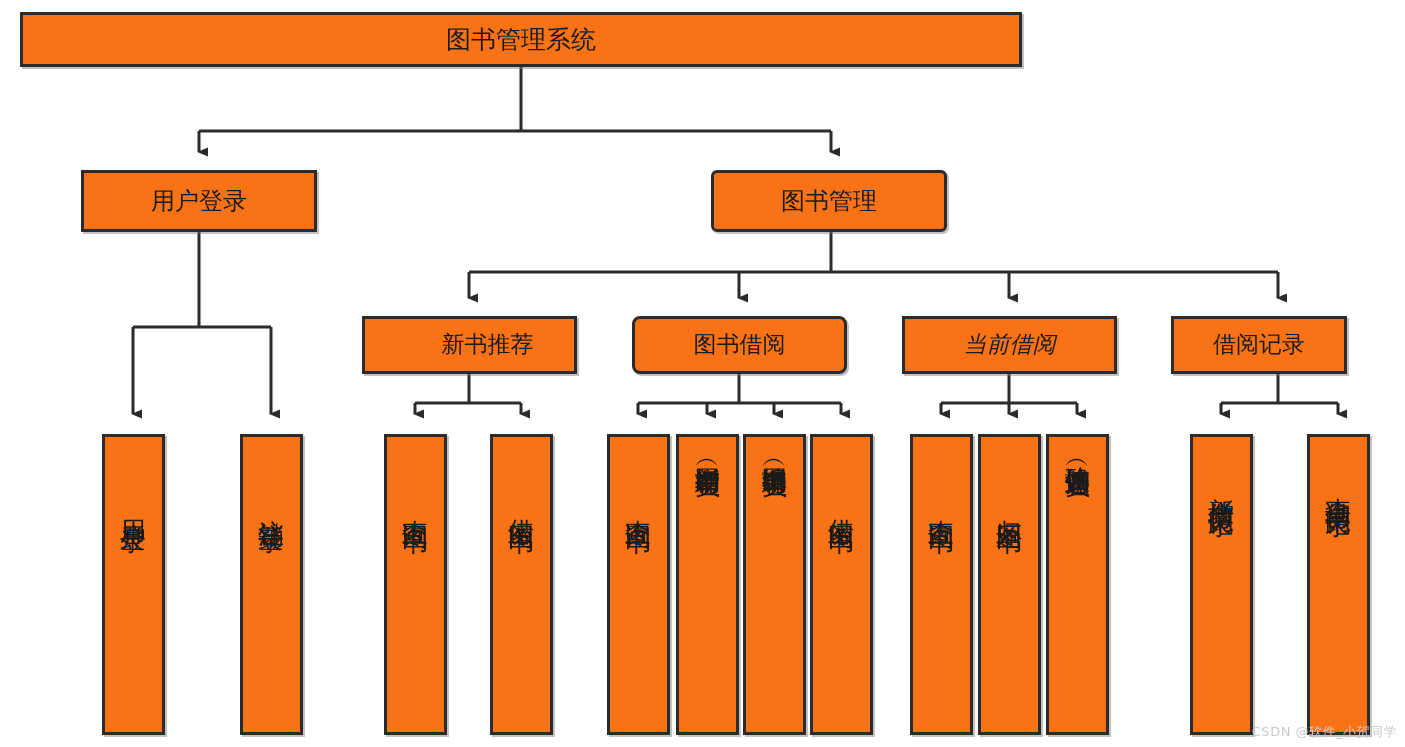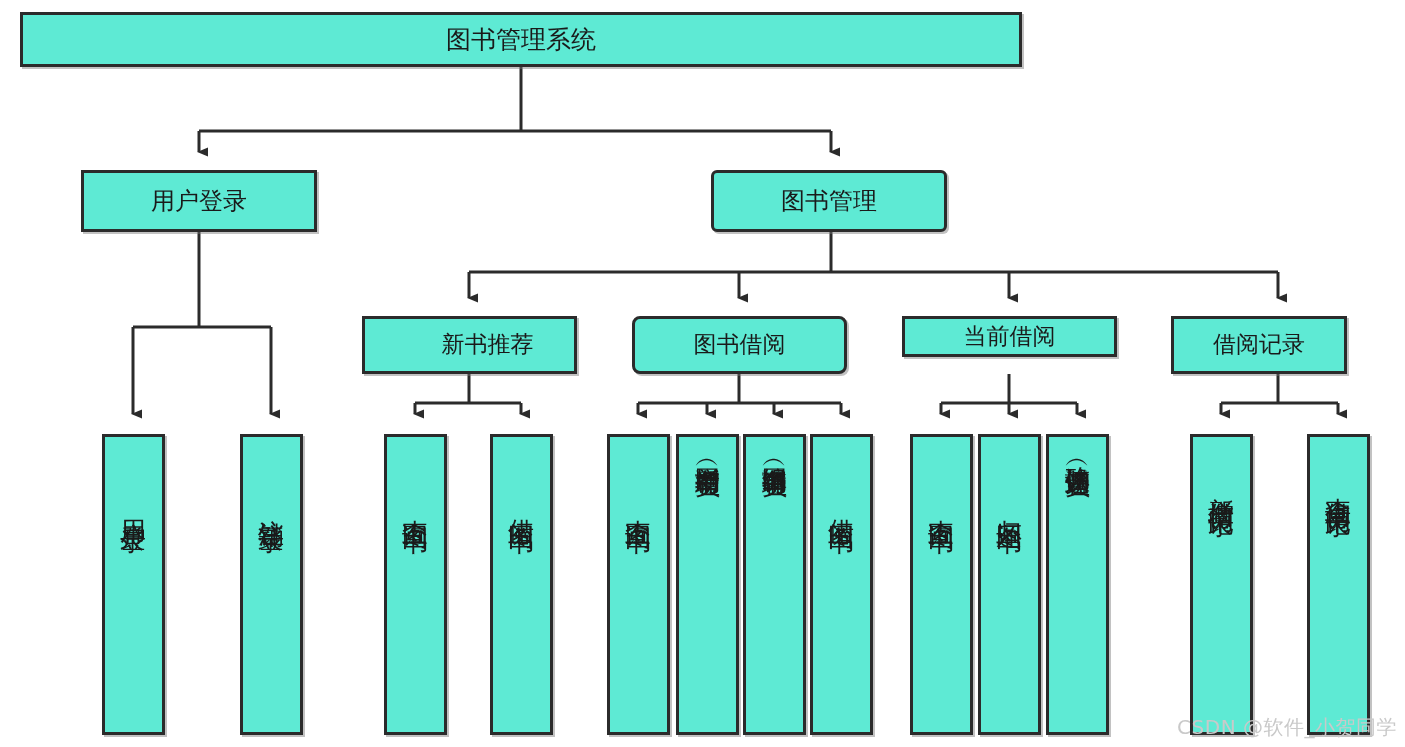--- a/index.html
+++ b/index.html
@@ -22,21 +22,21 @@
     position: absolute;
     left: 0;
     top: 0;
     width: 1405px;
     height: 747px;
     pointer-events: none;
   }
   .node {
     position: absolute;
     box-sizing: border-box;
-    background: #5eead4;
+    background: #f97316;
     border: 3px solid #2b2b2b;
     display: flex;
     align-items: center;
     justify-content: center;
     color: #1a1a1a;
     box-shadow: 2px 2px 0 rgba(120,120,120,0.45);
   }
   .node .label {
     display: block;
     text-align: center;
@@ -67,21 +67,21 @@
   .node.leaf.mid-text .label {
     margin-top: 52px;
   }
   .node.leaf.mid-text-sm .label {
     margin-top: 30px;
   }
   #watermark {
     position: absolute;
     right: 8px;
     bottom: 6px;
-    font-size: 20px;
+    font-size: 13px;
     color: #c9c9c9;
     letter-spacing: 0.5px;
     white-space: nowrap;
     user-select: none;
   }
 </style>
 </head>
 <body>
 
 <div id="diagram-root">
@@ -146,21 +146,21 @@
   <div class="node level2" style="left:711px; top:170px; width:236px; height:62px;border-radius:6px;">
     <span class="label">图书管理</span>
   </div>
 
   <div class="node level3" style="left:362px; top:316px; width:215px; height:58px;padding-left:36px;">
     <span class="label">新书推荐</span>
   </div>
   <div class="node level3" style="left:632px; top:316px; width:215px; height:58px;border-radius:8px;">
     <span class="label">图书借阅</span>
   </div>
-  <div class="node level3" style="left:902px; top:316px; width:215px; height:41px;">
+  <div class="node level3" style="left:902px; top:316px; width:215px; height:58px;font-style:italic;">
     <span class="label">当前借阅</span>
   </div>
   <div class="node level3" style="left:1171px; top:316px; width:176px; height:58px;">
     <span class="label">借阅记录</span>
   </div>
 
   <div class="node leaf mid-text" style="left:102px; top:434px; width:63px; height:301px;">
     <span class="label">用户登录</span>
   </div>
   <div class="node leaf mid-text" style="left:240px; top:434px; width:63px; height:301px;">

